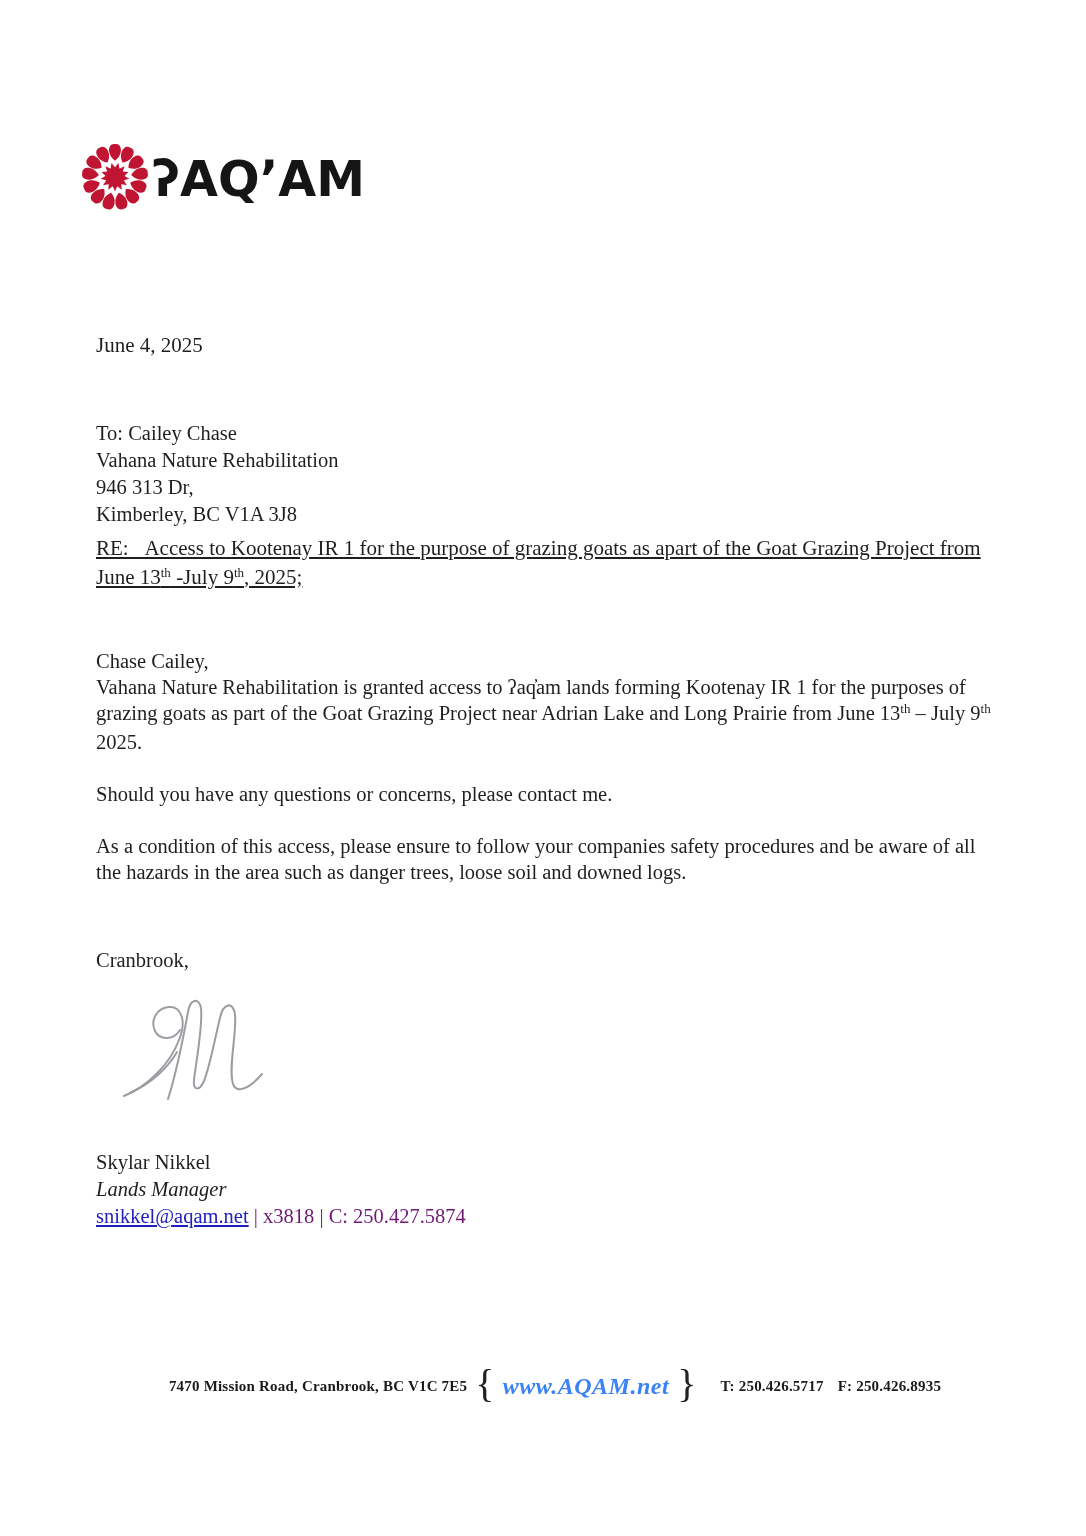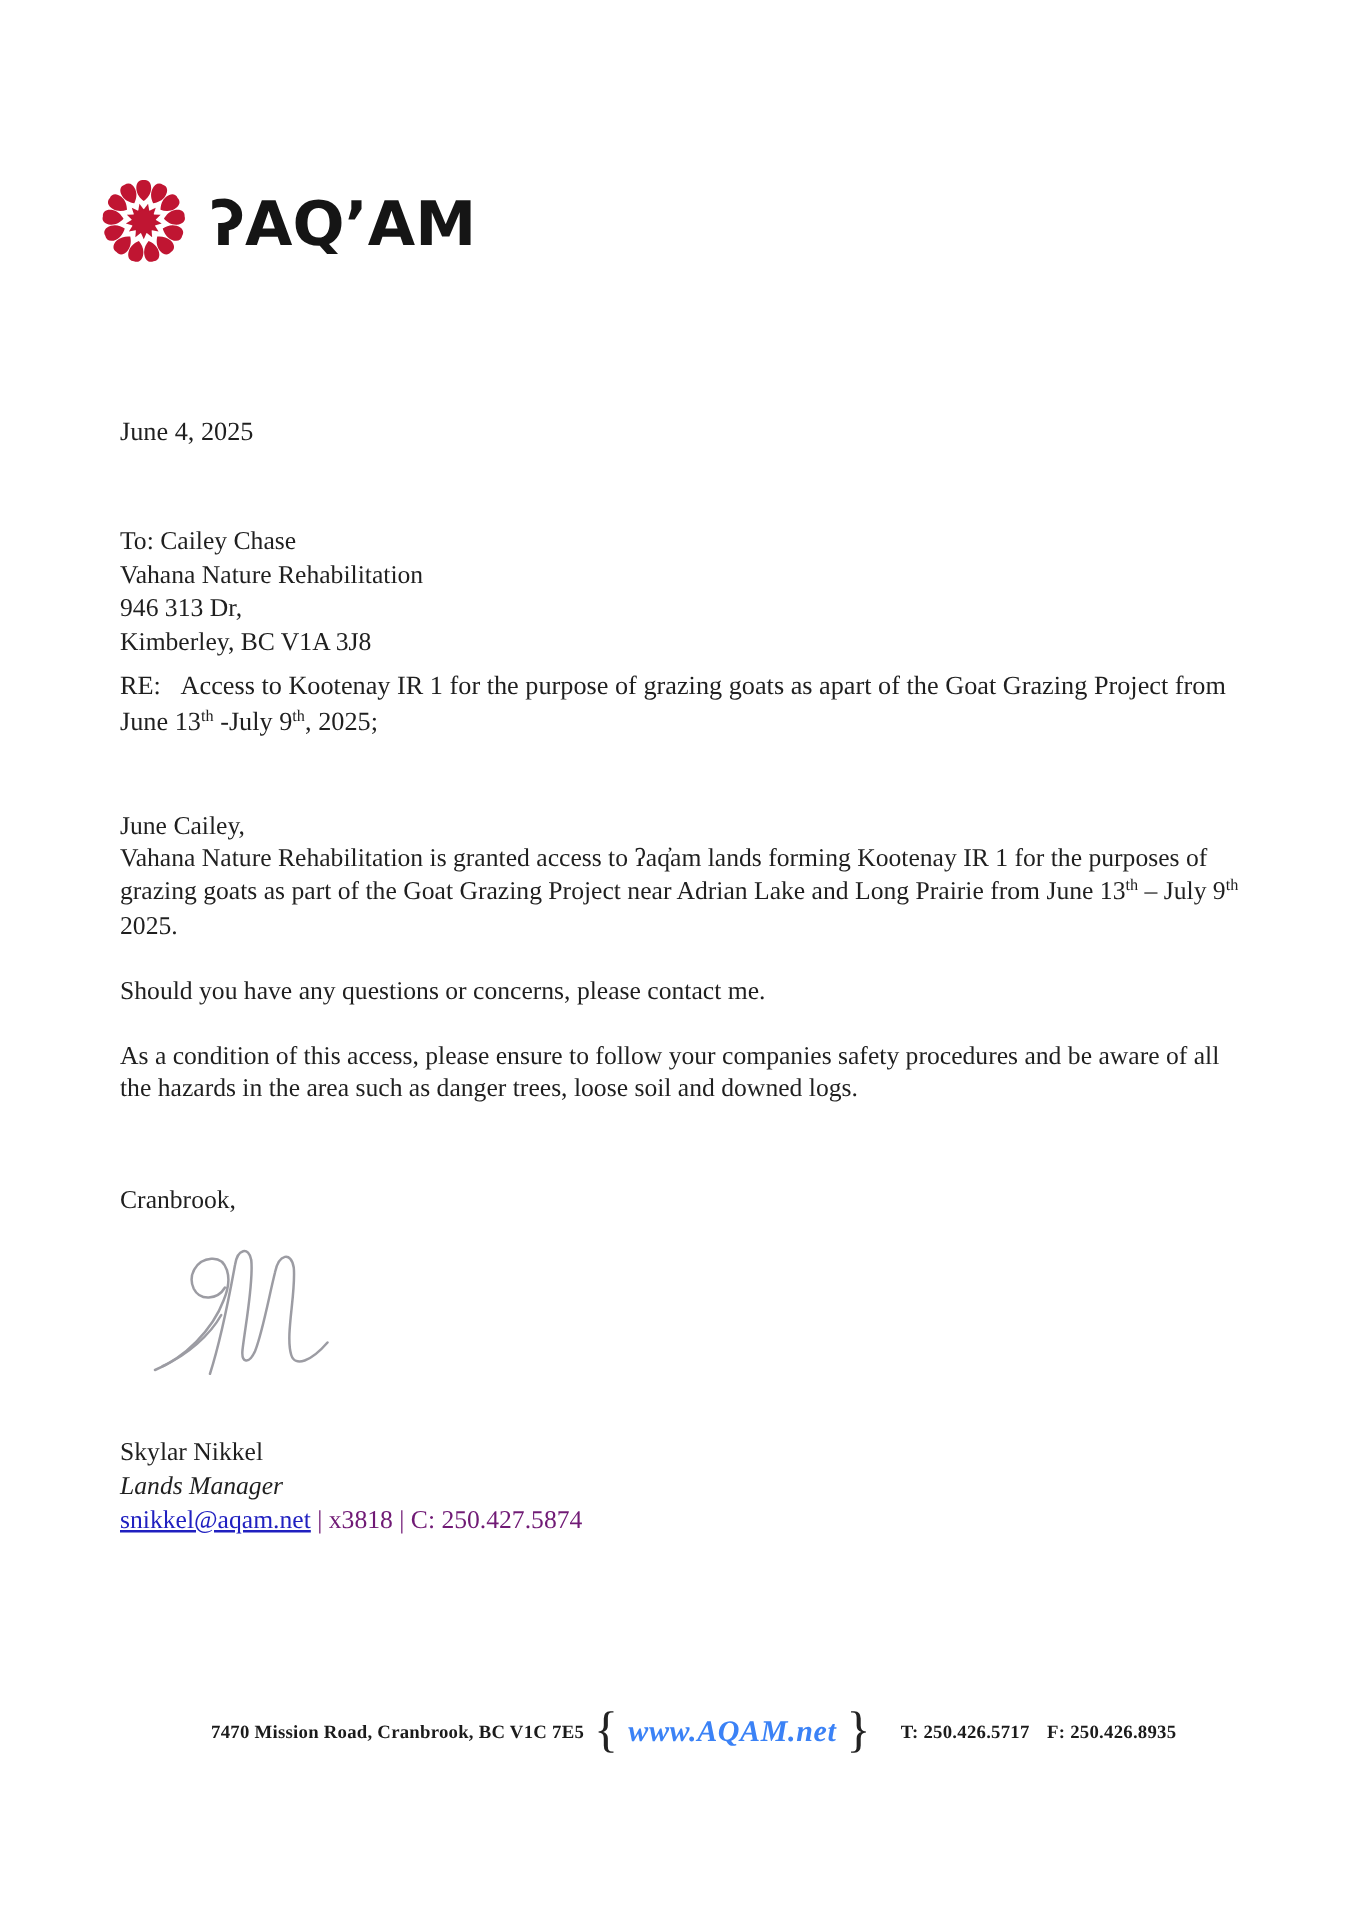--- a/index.html
+++ b/index.html
@@ -9,33 +9,32 @@
     margin:0 auto;
     background:#ffffff;
     font-family:"Liberation Serif","DejaVu Serif",serif;
     color:#1f1f1f;
     overflow:hidden;
   }
   
   .logo{position:absolute;left:78px;top:140px;display:flex;align-items:center;}
   .flower{width:74px;height:74px;display:block;}
   .brand{
-    margin-left:16px;
     font-family:"DejaVu Sans","Liberation Sans",sans-serif;
     font-weight:800;
     font-size:49px;
     letter-spacing:0px;
     color:#151515;
     line-height:1;
     padding-top:4px;
   }
   
   .date{position:absolute;left:96px;top:333px;font-size:21px;}
   .recipient{position:absolute;left:96px;top:420px;font-size:20.5px;line-height:27px;}
-  .subject{position:absolute;left:96px;top:534px;width:905px;font-size:21px;line-height:28.5px;margin:0;}
+  .subject{position:absolute;left:96px;top:534px;width:905px;font-size:21px;line-height:28.5px;margin:0;text-decoration:underline;}
   .bodytext{position:absolute;left:96px;top:648px;width:905px;font-size:20.5px;line-height:26px;}
   .bodytext p{margin:0;}
   .bodytext p.spaced{margin-top:26px;}
   .sup{font-size:13px;position:relative;top:-7px;}
   .closing{position:absolute;left:96px;top:949px;font-size:20.5px;}
   .signature{position:absolute;left:116px;top:990px;width:165px;height:132px;}
   .signer{position:absolute;left:96px;top:1149px;font-size:20.5px;line-height:27px;}
   .signer .title{font-style:italic;}
   a.email{color:#2020C0;text-decoration:underline;cursor:pointer;}
   .contact-suffix{color:#701a75;}
@@ -109,21 +108,21 @@
   <div class="recipient">
     <div>To: Cailey Chase</div>
     <div>Vahana Nature Rehabilitation</div>
     <div>946 313 Dr,</div>
     <div>Kimberley, BC V1A 3J8</div>
   </div>
 
   <p class="subject"><span>RE:&nbsp;&nbsp;&nbsp;Access to Kootenay IR 1 for the purpose of grazing goats as apart of the Goat Grazing Project from June 13</span><span class="sup">th</span><span> -July 9</span><span class="sup">th</span><span>, 2025;</span></p>
 
   <div class="bodytext">
-    <p>June Cailey,</p>
+    <p>Chase Cailey,</p>
     <p><span>Vahana Nature Rehabilitation is granted access to ʔaq̓am lands forming Kootenay IR 1 for the purposes of grazing goats as part of the Goat Grazing Project near Adrian Lake and Long Prairie from June 13</span><span class="sup">th</span><span> – July 9</span><span class="sup">th</span><span> 2025.</span></p>
     <p class="spaced">Should you have any questions or concerns, please contact me.</p>
     <p class="spaced">As a condition of this access, please ensure to follow your companies safety procedures and be aware of all the hazards in the area such as danger trees, loose soil and downed logs.</p>
   </div>
 
   <div class="closing">Cranbrook,</div>
 
   <svg class="signature" viewBox="0 0 165 132" aria-hidden="true">
     <g fill="none" stroke="#8b8b93" stroke-width="2" stroke-linecap="round" opacity="0.85">
       <path d="M8,106 C32,96 54,74 63,50 C71,31 65,16 53,17 C41,18 34,30 39,41 C44,51 58,50 64,40"></path>

